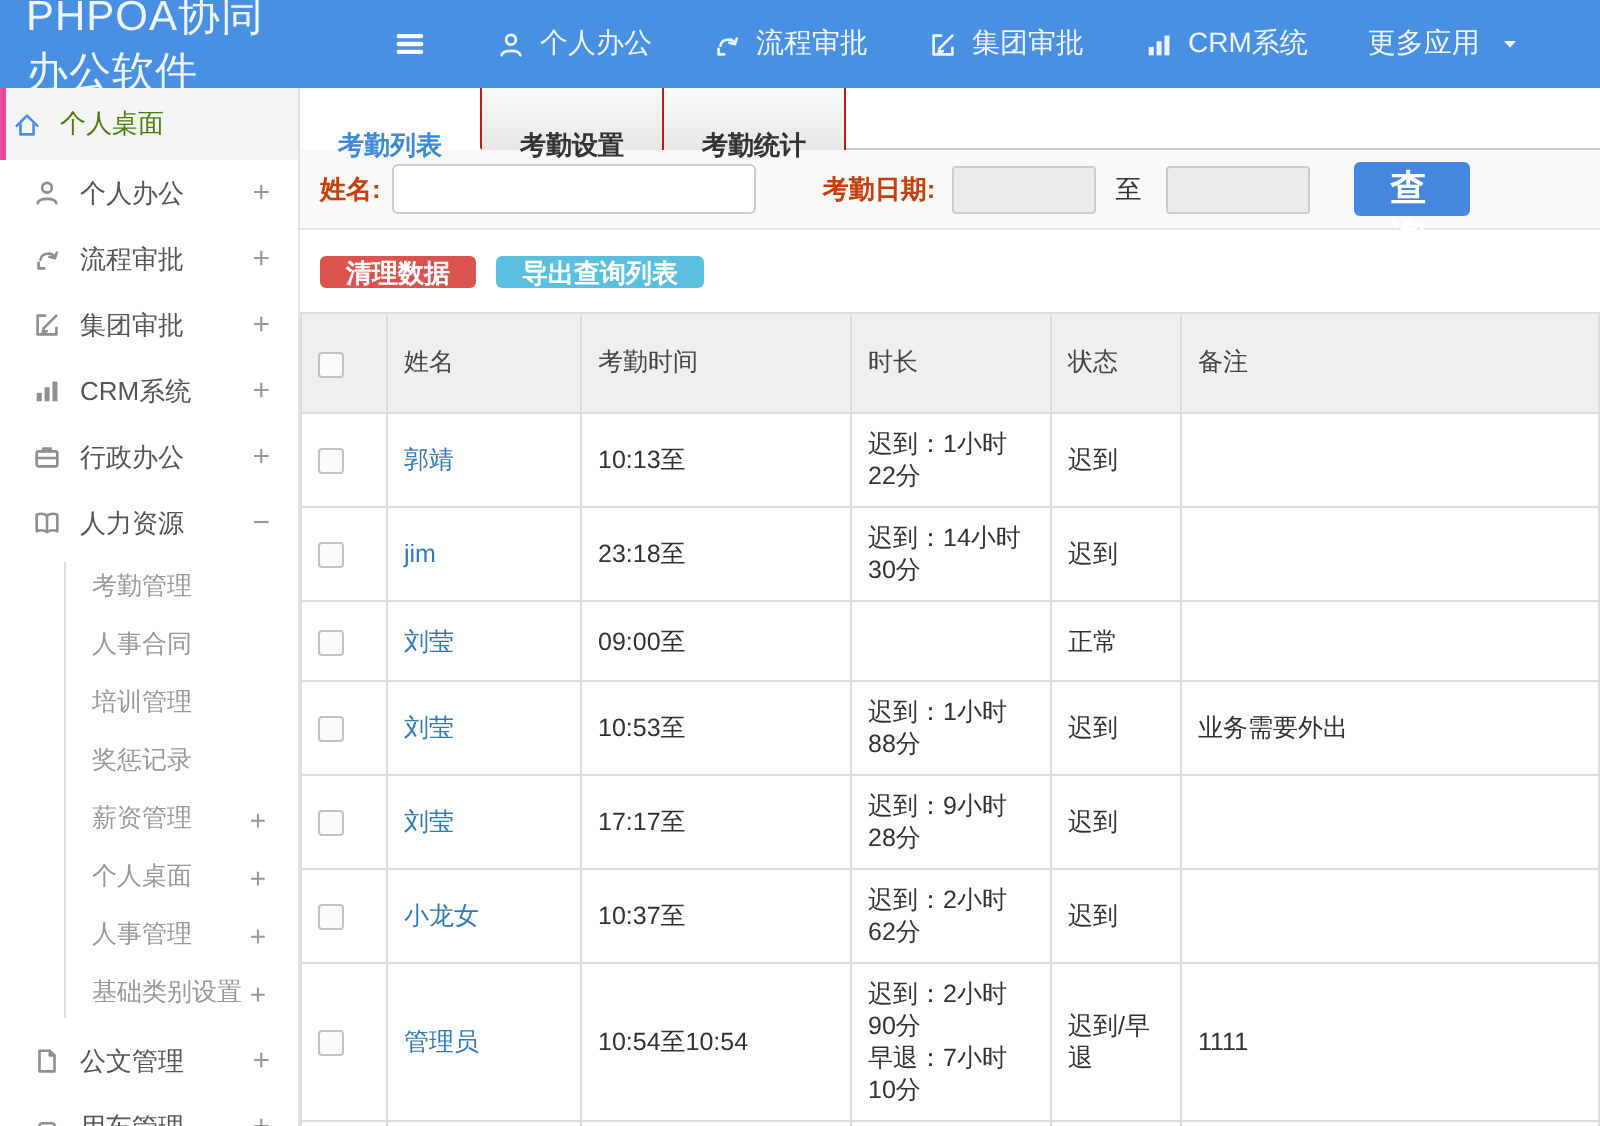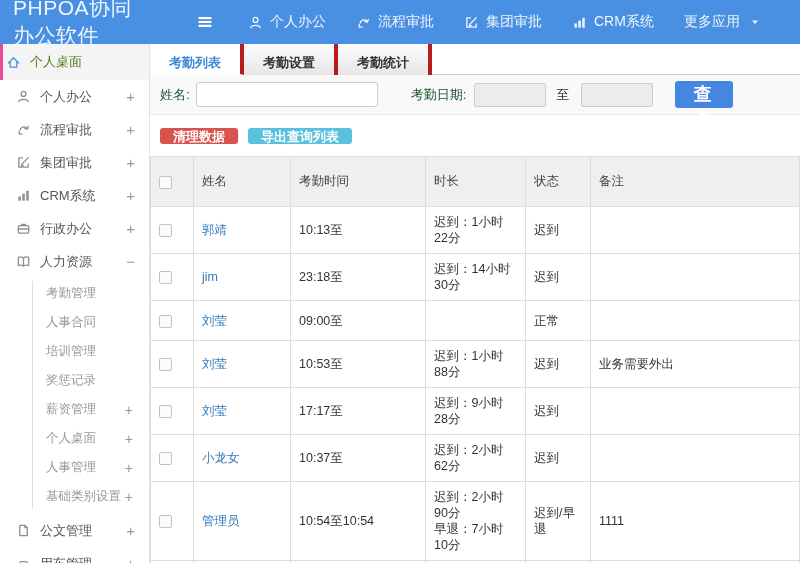--- a/index.html
+++ b/index.html
@@ -45,30 +45,30 @@
     height:29px; display:flex; align-items:center;
     padding:0 16px 0 46px; color:#999; font-size:12.5px; cursor:pointer;
   }
   .sub-item .toggle { font-size:14px; }
 
   
   .main { position:absolute; left:150px; top:44px; right:0; bottom:0; background:#fff; overflow:hidden; }
 
   .tabbar { height:31px; border-bottom:1px solid #ccc; display:flex; background:#fff; }
   .tab {
-    padding:4px 19px; line-height:30px; height:31px; font-size:13px; font-weight:bold; color:#333;
-    background:linear-gradient(#fbfbfb,#e7e7e7); border-right:4px solid #b91c1c; cursor:pointer;
+    padding:14px 19px; line-height:30px; height:31px; font-size:13px; font-weight:bold; color:#333;
+    background:linear-gradient(#fbfbfb,#e7e7e7); border-right:1px solid #b91c1c; cursor:pointer;
   }
   .tab.active { background:#fff; color:#4089d5; border-bottom:1px solid #fff; margin-bottom:-1px; }
 
   .searchbar {
     height:40px; background:#f9f9f9; border-bottom:1px solid #e5e5e5;
     display:flex; align-items:center; padding:0 10px; font-size:13px;
   }
-  .searchbar label { font-weight:normal; color:#14532d; }
+  .searchbar label { font-weight:bold; color:#c2410c; }
   .name-input {
     width:182px; height:25px; margin-left:6px; border:1px solid #ccc; border-radius:3px;
     background:#fff; padding:0 6px; font-size:12px; outline:none;
   }
   .date-label { margin-left:33px; }
   .date-input {
     width:72px; height:24px; margin-left:8px; border:1px solid #ccc; border-radius:2px;
     background:#ececec; padding:0 5px; font-size:12px; outline:none;
   }
   .to-label { margin:0 4px 0 10px; color:#333; }

